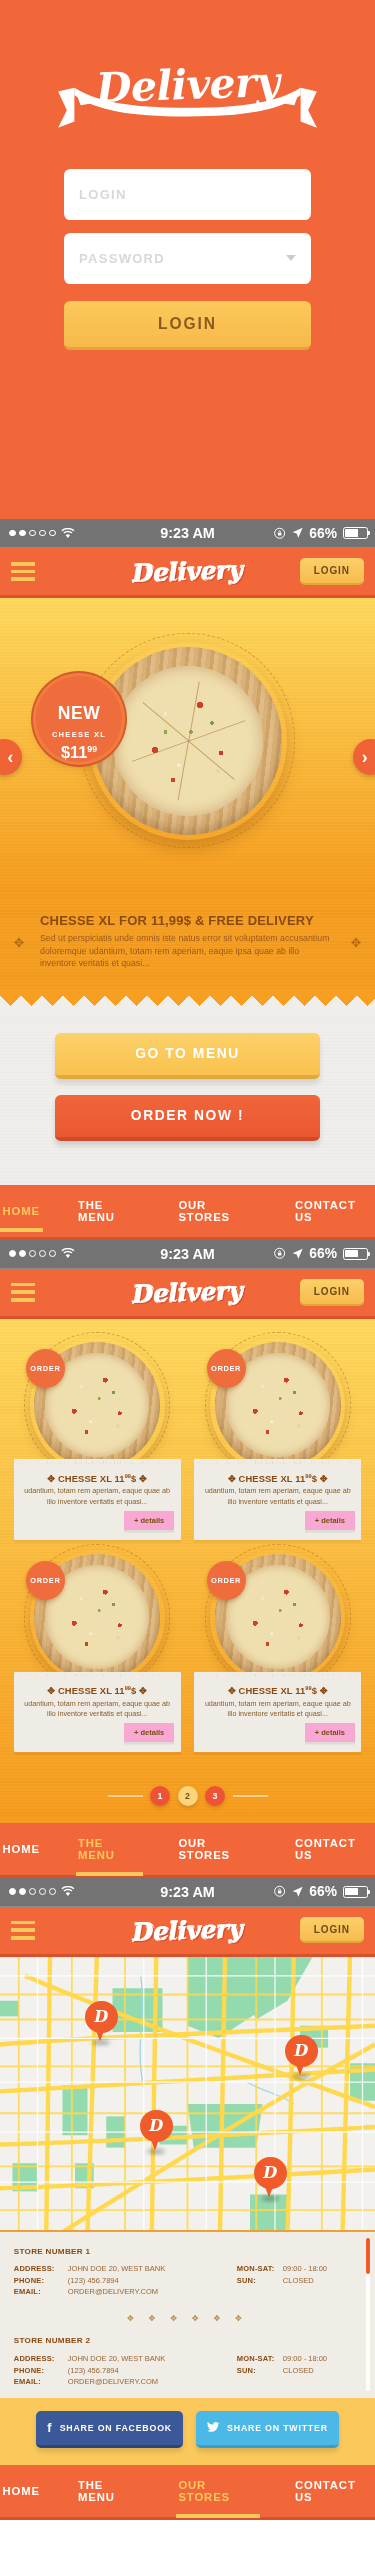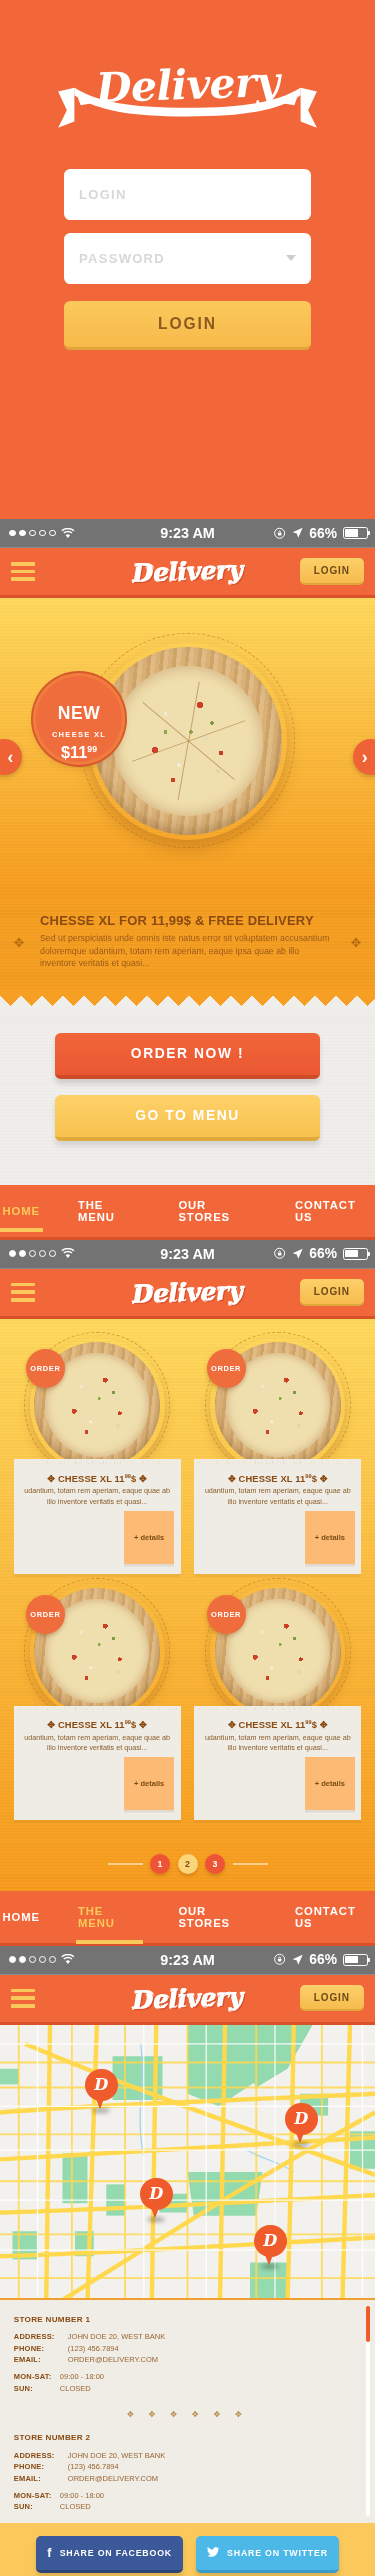--- a/index.html
+++ b/index.html
@@ -354,22 +354,22 @@
                 linear-gradient(45deg, transparent 2.5px, #eeece4 0) 0 0;
     background-size: 5.6px 5px; background-repeat: repeat-x;
   }
   .card-title {
     text-align: center; color: #8a4a13; font-weight: bold; font-size: 9.4px;
     letter-spacing: 0.1px; margin-bottom: 2.5px;
   }
   .card-title sup { font-size: 5.6px; }
   .card-desc { text-align: center; color: #8a5c2a; font-size: 7.2px; line-height: 1.45; }
   .details-btn {
-    background: #fdba74; color: #7a4c12; font-weight: bold; font-size: 7.5px;
-    padding: 22px 10px; float: right; margin-top: 3.8px; cursor: pointer;
+    background: #f9a8d4; color: #7a4c12; font-weight: bold; font-size: 7.5px;
+    padding: 5px 10px; float: right; margin-top: 3.8px; cursor: pointer;
     box-shadow: 0 2.5px 0 rgba(0,0,0,.07);
   }
   .pager { display: flex; align-items: center; justify-content: center; gap: 7.5px; margin-top: 34px; }
   .pager .line { width: 35px; height: 1.9px; background: rgba(255,255,255,.5); }
   .pg {
     width: 20px; height: 20px; border-radius: 50%;
     display: flex; align-items: center; justify-content: center;
     font-weight: bold; font-size: 8.8px; cursor: pointer;
     background: #ef5336; color: #fff; box-shadow: 0 1.9px 3.8px rgba(120,50,10,.25);
   }
@@ -407,21 +407,21 @@
     background: #efede5; padding: 15px 13.8px 11.3px 13.8px; position: relative;
   }
   .scrollbar {
     position: absolute; right: 5px; top: 6.3px; bottom: 6.3px; width: 3.8px;
     background: #fff; border-radius: 1.9px;
   }
   .scrollbar i { display: block; width: 3.8px; height: 36px; background: #ef5b2b; border-radius: 1.9px; }
   .store-name {
     color: #8a4a13; font-weight: bold; font-size: 8.1px; letter-spacing: 0.3px; margin-bottom: 8.8px;
   }
-  .store-rows { display: flex; gap: 8px; flex-direction: column; }
+  .store-rows { display: flex; gap: 17px; }
   .store-col { display: flex; flex-direction: column; gap: 2.5px; }
   .store-col.left { width: 206px; }
   .srow { display: flex; font-size: 7.5px; }
   .srow .lab { color: #8a4a13; font-weight: bold; width: 54px; letter-spacing: 0.2px; }
   .srow .val { color: #9a6433; }
   .store-col.right .lab { width: 46px; }
   .divider {
     text-align: center; color: #b4853f; font-size: 8.1px; letter-spacing: 6.3px;
     margin: 16.3px 0 13.8px 0;
   }
@@ -541,22 +541,22 @@
 
   <div class="caption">
     <span class="cap-orn l">✥</span>
     <span class="cap-orn r">✥</span>
     <h3>CHESSE XL FOR  11,99$ &amp; FREE DELIVERY</h3>
     <p>Sed ut perspiciatis unde omnis iste natus error sit voluptatem accusantium doloremque udantium, totam rem aperiam, eaque ipsa quae ab illo inventore veritatis et quasi...</p>
   </div>
   <div class="zigzag"></div>
 
   <div class="cta-area">
+    <button class="cta yellow">GO TO MENU</button>
     <button class="cta orange">ORDER NOW !</button>
-    <button class="cta yellow">GO TO MENU</button>
   </div>
 
   <div class="bottomnav">
     <div class="navitem active">HOME</div>
     <div class="navitem">THE MENU</div>
     <div class="navitem">OUR STORES</div>
     <div class="navitem">CONTACT US</div>
   </div>
 </div>
 

